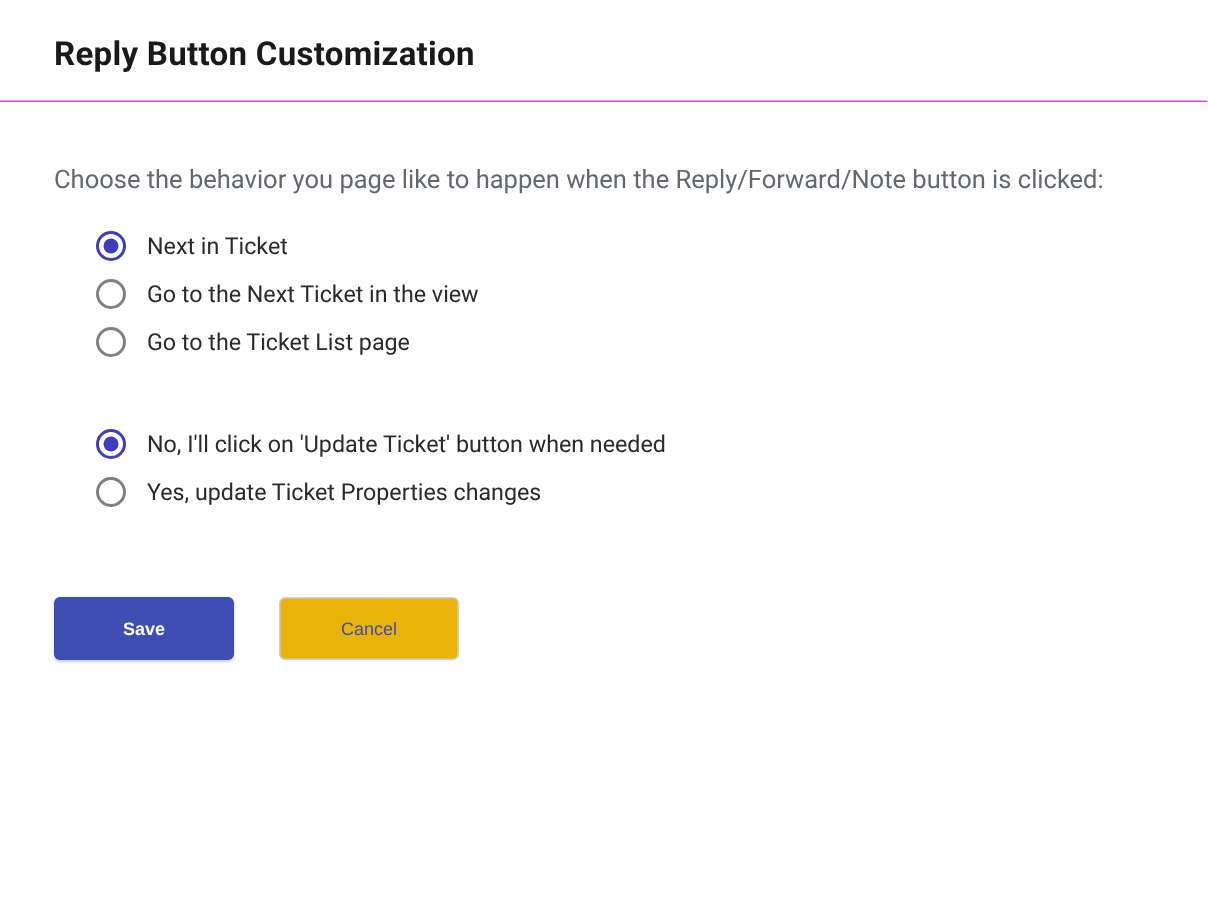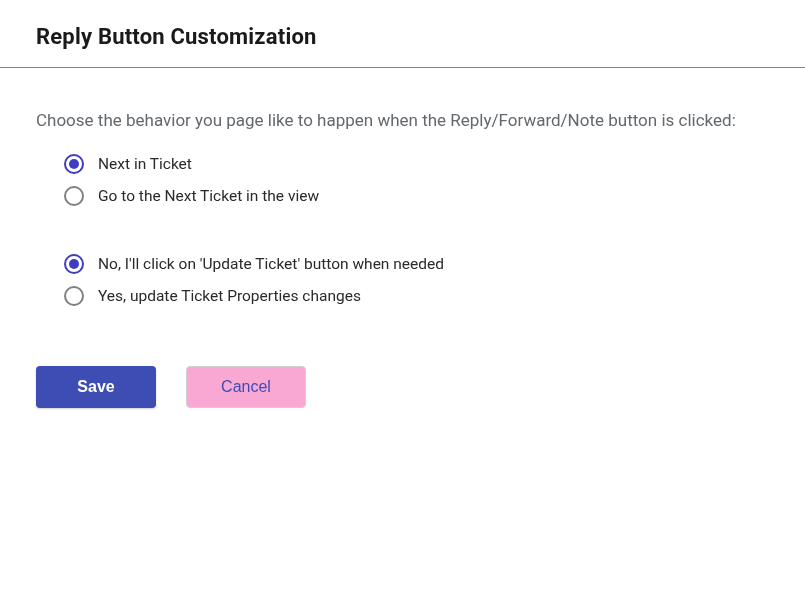--- a/index.html
+++ b/index.html
@@ -70,35 +70,35 @@
     }
     .buttons {
       display: flex;
       gap: 30px;
       padding-top: 12px;
     }
     .btn {
       min-width: 120px;
       height: 42px;
       border-radius: 4px;
-      font-size: 16px;
+      font-size: 12px;
       font-weight: 600;
       cursor: pointer;
       display: flex;
       align-items: center;
       justify-content: center;
       border: none;
     }
     .btn-primary {
       background: #3e4db3;
       color: #fff;
       box-shadow: 0 1px 2px rgba(0,0,0,0.2);
     }
     .btn-secondary {
-      background: #f9a8d4;
+      background: #eab308;
       color: #3e4db3;
       border: 1px solid #d0d0d0;
       font-weight: 500;
     }
   </style>
 </head>
 <body>
 
 <div class="header">
   <h1>Reply Button Customization</h1>
@@ -109,20 +109,24 @@
   <div class="question">Choose the behavior you page like to happen when the Reply/Forward/Note button is clicked:</div>
   <div class="options">
     <label class="option">
       <span class="radio selected"></span>
       <span class="option-label">Next in Ticket</span>
     </label>
     <label class="option">
       <span class="radio"></span>
       <span class="option-label">Go to the Next Ticket in the view</span>
     </label>
+    <label class="option">
+      <span class="radio"></span>
+      <span class="option-label">Go to the Ticket List page</span>
+    </label>
   </div>
 
   <div class="options">
     <label class="option">
       <span class="radio selected"></span>
       <span class="option-label">No, I'll click on 'Update Ticket' button when needed</span>
     </label>
     <label class="option">
       <span class="radio"></span>
       <span class="option-label">Yes, update Ticket Properties changes</span>

